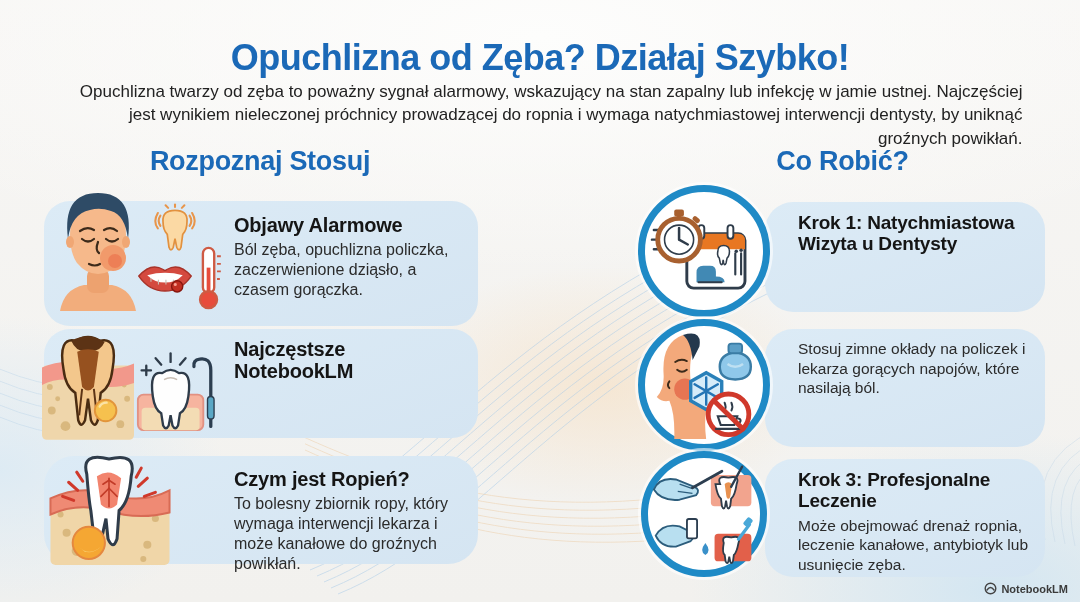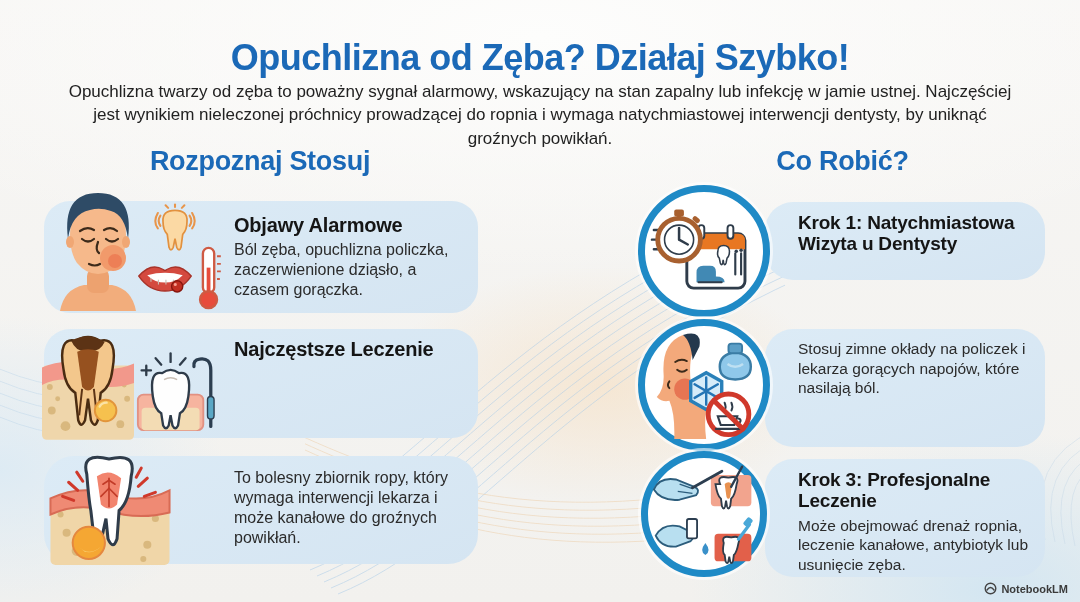--- a/index.html
+++ b/index.html
@@ -16,40 +16,40 @@
   .bg-waves{position:absolute;left:305px;top:210px;width:480px;height:385px;z-index:0;}
   .side-waves{position:absolute;left:-20px;top:340px;width:140px;height:140px;z-index:0;opacity:.6;}
   .ring-waves{position:absolute;left:985px;top:420px;width:110px;height:130px;z-index:0;opacity:.55;}
 
   .main-title{
     position:absolute;top:13px;left:0;width:100%;text-align:center;
     font-size:36px;font-weight:800;color:#1b69b7;letter-spacing:-.5px;z-index:2;
   }
   .subtitle{
     position:absolute;top:63px;left:50%;transform:translateX(-50%);width:965px;
-    text-align:center;font-size:17px;line-height:1.37;color:#222;z-index:2;font-weight:500;
+    text-align:right;font-size:17px;line-height:1.37;color:#222;z-index:2;font-weight:500;
   }
   .col-heading{
     position:absolute;font-size:27px;font-weight:800;color:#1b69b7;
     text-align:center;z-index:2;letter-spacing:-.3px;
   }
   .col-heading.left{left:40px;top:146px;width:440px;}
   .col-heading.right{left:640px;top:146px;width:405px;}
 
   .lcard,.rcard{
     position:absolute;background:linear-gradient(160deg,#dcebf6,#d5e5f2);
     border-radius:26px;z-index:1;
   }
   .lcard{left:44px;width:434px;}
-  .lcard1{top:201px;height:112px;}
+  .lcard1{top:201px;height:125px;}
   .lcard2{top:329px;height:109px;}
   .lcard3{top:456px;height:108px;border-radius:30px;}
 
   .rcard{left:765px;width:280px;border-radius:28px;}
-  .rcard1{top:202px;height:78px;}
+  .rcard1{top:202px;height:110px;}
   .rcard2{top:329px;height:118px;}
   .rcard3{top:459px;height:118px;}
 
   .ltext{position:absolute;left:190px;right:10px;}
   .rtext{position:absolute;left:33px;right:9px;}
   .card-title{font-size:20px;font-weight:800;color:#151515;line-height:1.1;margin:0 0 4px 0;letter-spacing:-.2px;}
   .rcard .card-title{font-size:19px;}
   .card-body{font-size:16px;color:#2b2b2b;line-height:1.26;margin:0;}
   .rcard .card-body{font-size:15.5px;}
 
@@ -204,21 +204,21 @@
       <g stroke="#2f3c4a" stroke-width="2.5" stroke-linecap="round">
         <path d="M37 21 v-9"></path>
           <path d="M27 24 l-6 -7"></path>
           <path d="M47 24 l6 -7"></path>
         <path d="M6 30 h10 M11 25 v10"></path>
       </g>
       <path d="M80 90 V30 Q80 16 68 18 Q61 19 62 26" fill="none" stroke="#2c3e50" stroke-width="3.5" stroke-linecap="round"></path>
       <rect x="76.5" y="58" width="7" height="24" rx="3.5" fill="#5aa7c5" stroke="#2c3e50" stroke-width="1.5"></rect>
     </svg>
     <div class="ltext" style="top:9px;">
-      <p class="card-title">Najczęstsze Leczenie</p>
+      <p class="card-title">Najczęstsze NotebookLM</p>
     </div>
   </div>
 
   <div class="lcard lcard3">
     <svg class="icon-abs" style="left:2px;top:-2px;width:128px;height:113px;" viewBox="0 0 126 112" aria-hidden="true">
       <rect x="4" y="44" width="118" height="66" rx="5" fill="#f0d6a8"></rect>
       <g fill="#d9b87e">
           <circle cx="20" cy="78" r="4"></circle>
           <circle cx="30" cy="96" r="5"></circle>
           <circle cx="100" cy="90" r="4"></circle>
@@ -241,20 +241,21 @@
       <g stroke="#d0392b" stroke-width="3" stroke-linecap="round">
         <path d="M22 28 l9 8"></path>
           <path d="M16 42 l11 4"></path>
           <path d="M30 18 l6 9"></path>
         <path d="M100 24 l-9 8"></path>
           <path d="M108 38 l-11 4"></path>
           <path d="M94 14 l-5 9"></path>
       </g>
     </svg>
     <div class="ltext" style="top:12px;">
+      <p class="card-title">Czym jest Ropień?</p>
       <p class="card-body">To bolesny zbiornik ropy, który wymaga interwencji lekarza i może kanałowe do groźnych powikłań.</p>
     </div>
   </div>
 
   <div class="circle circle1">
     <svg viewBox="0 0 112 112" aria-hidden="true">
       <path d="M4 34 h14 M2 44 h12 M4 54 h14" stroke="#2f3c4a" stroke-width="2.5" stroke-linecap="round"></path>
       <rect x="38" y="38" width="60" height="56" rx="7" fill="#fff" stroke="#2f3c4a" stroke-width="3"></rect>
       <path d="M38 45 q0 -7 7 -7 h46 q7 0 7 7 v9 h-60 Z" fill="#e87722"></path>
       <rect x="50" y="29" width="6" height="14" rx="3" fill="#fff" stroke="#2f3c4a" stroke-width="2"></rect>

